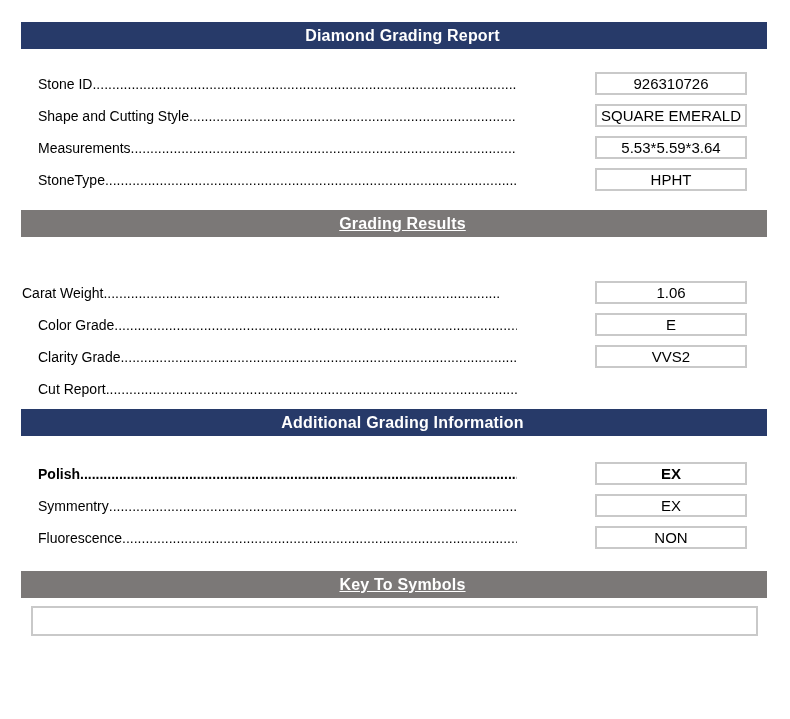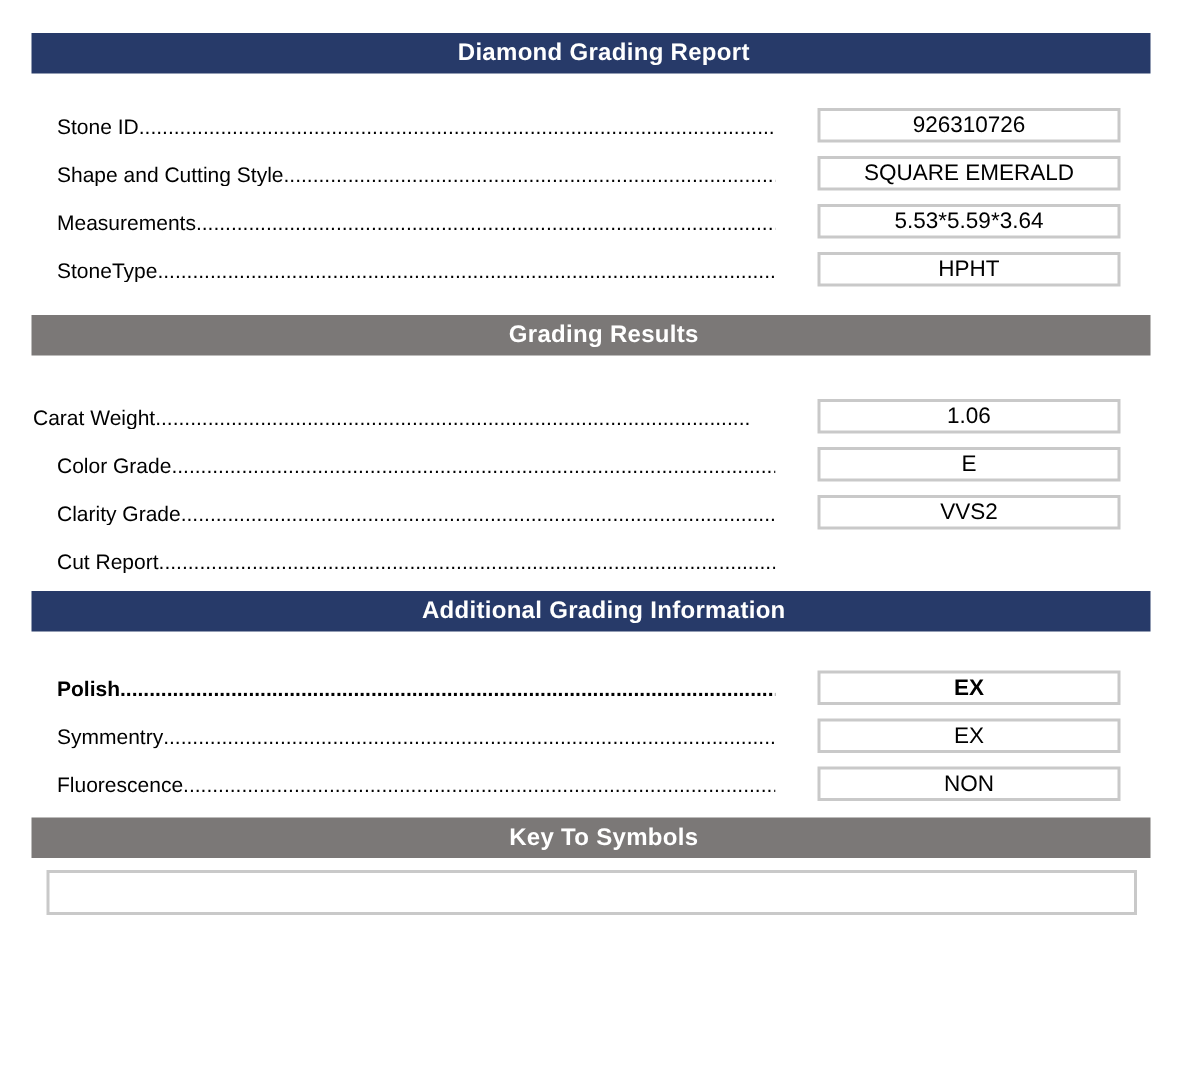--- a/index.html
+++ b/index.html
@@ -25,57 +25,57 @@
     height: 27px;
     line-height: 27px;
     text-align: center;
     color: #ffffff;
     font-size: 16px;
     font-weight: bold;
     letter-spacing: 0.2px;
     padding-left: 17px;
   }
   .bar-navy { background: var(--navy); }
-  .bar-gray { background: var(--gray); }
+  .bar-gray { background: var(--gray); text-decoration: underline; }
 
   .bar-top { margin-top: 22px; }
   .bar-grading-results { margin-top: 19px; }
   .bar-additional { margin-top: 4px; }
-  .bar-key { margin-top: 11px; }
+  .bar-key { margin-top: 22px; }
 
   .row {
     display: flex;
     align-items: center;
     height: 23px;
     margin-bottom: 9px;
     padding-left: 38px;
     padding-right: 43px;
   }
   .rows-1 .row:first-child { margin-top: 23px; gap: 24px; }
-  .rows-2 .row:first-child { margin-top: 29px; padding-left: 22px; }
+  .rows-2 .row:first-child { margin-top: 44px; padding-left: 22px; }
   .rows-3 .row:first-child { margin-top: 26px; font-weight: bold; }
 
   .label-wrap {
     width: 479px;
     display: flex;
     align-items: baseline;
     overflow: hidden;
     font-size: 14px;
     white-space: nowrap;
   }
   .label { flex: 0 0 auto; }
   .dots {
     flex: 1 1 auto;
     overflow: hidden;
     white-space: nowrap;
   }
 
   .value-box {
     margin-left: auto;
-    width: 202px;
+    width: 152px;
     height: 23px;
     border: 2px solid var(--box_border);
     background: #ffffff;
     text-align: center;
     font-size: 15px;
     line-height: 19px;
   }
 
   .key-box {
     margin-left: 31px;

